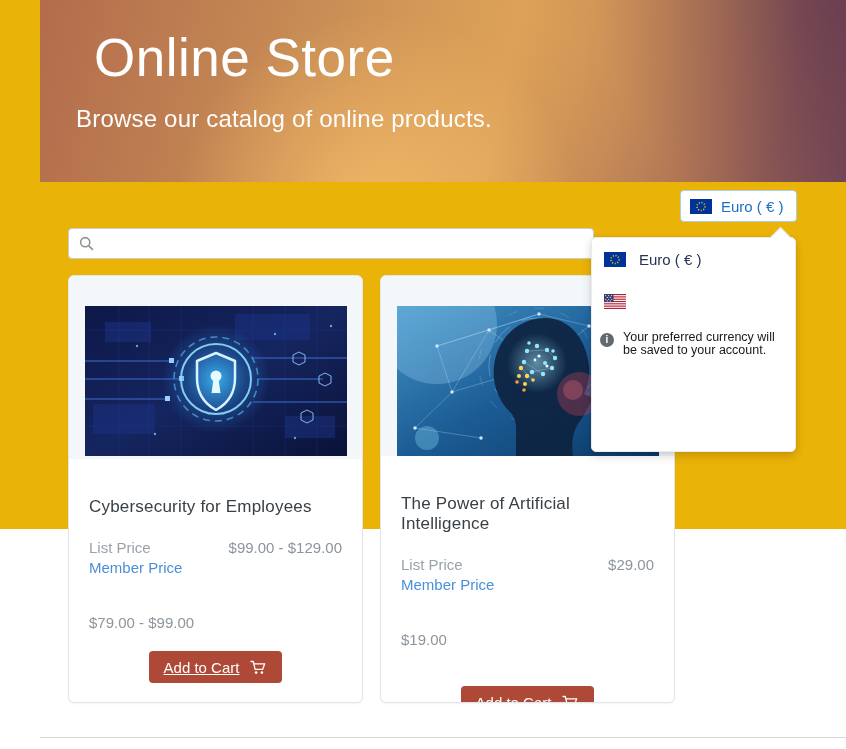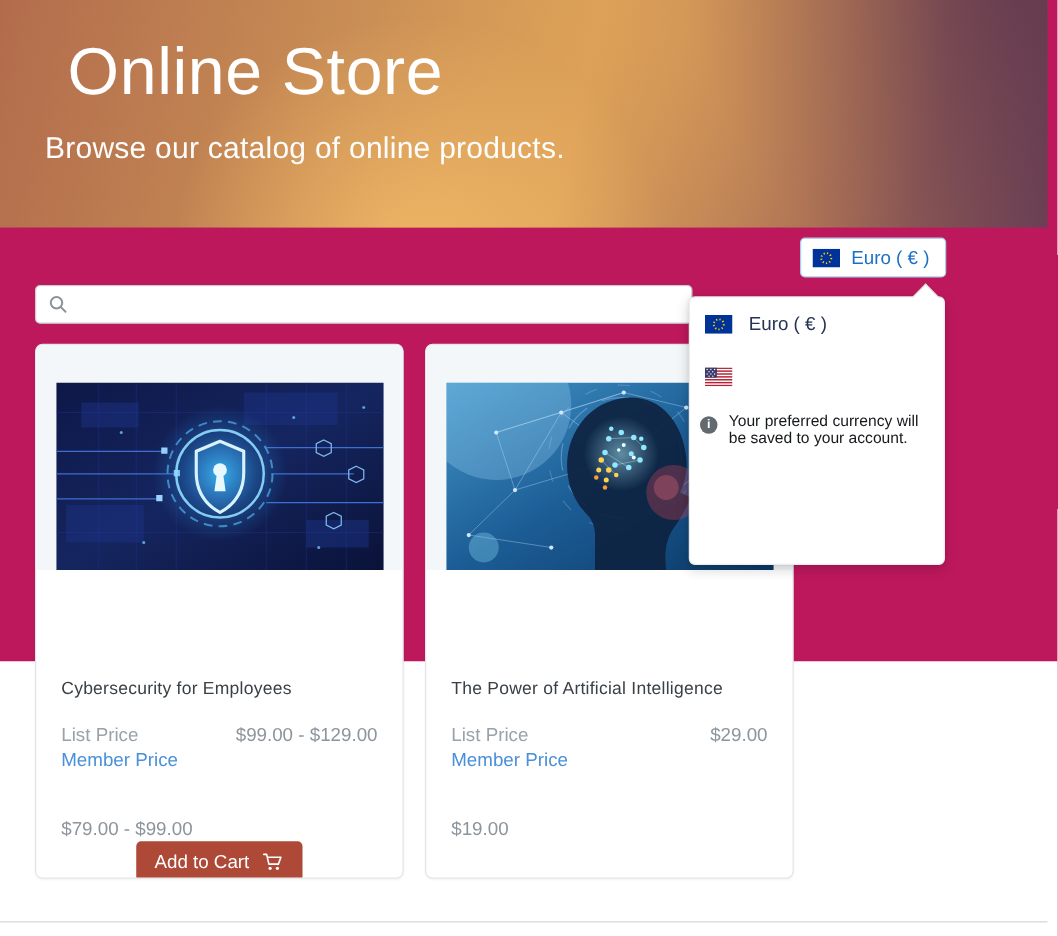--- a/index.html
+++ b/index.html
@@ -1,18 +1,18 @@
 <!DOCTYPE html>
 <html><head>
 <meta charset="utf-8">
 <style>
   * { margin:0; padding:0; box-sizing:border-box; }
   html,body { background:#fff; }
   body { font-family:"Liberation Sans", sans-serif; width:846px; height:749px; overflow:hidden; }
-  .page { position:relative; width:846px; height:529px; background:#be185d; }
+  .page { position:relative; width:846px; height:529px; background:#eab308;padding-left:40px; }
 
   
   .banner {
     position:relative; width:838px; height:182px; overflow:hidden;
     background:
       radial-gradient(ellipse 290px 280px at 40% 112%, rgba(247,190,105,.80), rgba(247,190,105,0) 68%),
       radial-gradient(ellipse 330px 420px at 63% 18%, rgba(228,165,88,.45), rgba(228,165,88,0) 70%),
       radial-gradient(circle 430px at 98% -12%, rgba(84,46,76,.60), rgba(84,46,76,0) 62%),
       linear-gradient(103deg, #b26c4c 0%, #c98e55 33%, #d99f58 55%, #a66c55 78%, #6e4255 100%);
   }
@@ -43,33 +43,33 @@
   .cards { position:absolute; left:28px; top:93px; display:flex; gap:17px; }
   .card {
     width:295px; height:428px; background:#fff;
     border:1px solid #e3e6e9; border-radius:6px;
     box-shadow:0 1px 2px rgba(0,0,0,.05);
     display:flex; flex-direction:column; overflow:hidden;
   }
   .card-media { height:183px; background:#f3f7fa; display:flex; justify-content:center; padding-top:30px; }
   .card-media svg { width:262px; height:150px; display:block; }
   .card-body { flex:1; display:flex; flex-direction:column; padding:38px 20px 19px 20px; }
-  .card-title { font-size:14px; color:#3a4045; letter-spacing:.2px;margin-top:48px; }
+  .card-title { font-size:17px; color:#3a4045; letter-spacing:.2px; }
   .price-table { margin-top:21px; font-size:15px; }
   .price-row { display:flex; justify-content:space-between; align-items:baseline; line-height:19px;gap:36px; }
   .price-row + .price-row { margin-top:1px;flex-direction:column; }
   .price-label { color:#9aa2a9; }
   .price-label.link { color:#4a90d8; cursor:pointer; }
   .price-value { color:#8d959c; }
   .formats { margin-top:22px; font-size:13px; color:#9aa2a9; min-height:15px; }
   .cart-btn {
     margin-top:auto; align-self:center;
     height:32px; padding:0 15px; border:none; border-radius:4px;
     background:#ad4936; color:#fff; font-size:15px; font-family:inherit;
-    display:flex; align-items:center; gap:11px; cursor:pointer;
+    display:flex; align-items:center; gap:11px; cursor:pointer;text-decoration:underline;
   }
 
   
   .dropdown {
     position:absolute; left:551px; top:55px; width:205px; height:215px;
     background:#fff; border:1px solid #ececec; border-radius:5px;
     box-shadow:0 4px 10px rgba(0,0,0,.16), 0 0 3px rgba(0,0,0,.07);
     z-index:10;
   }
   .dropdown .caret {

